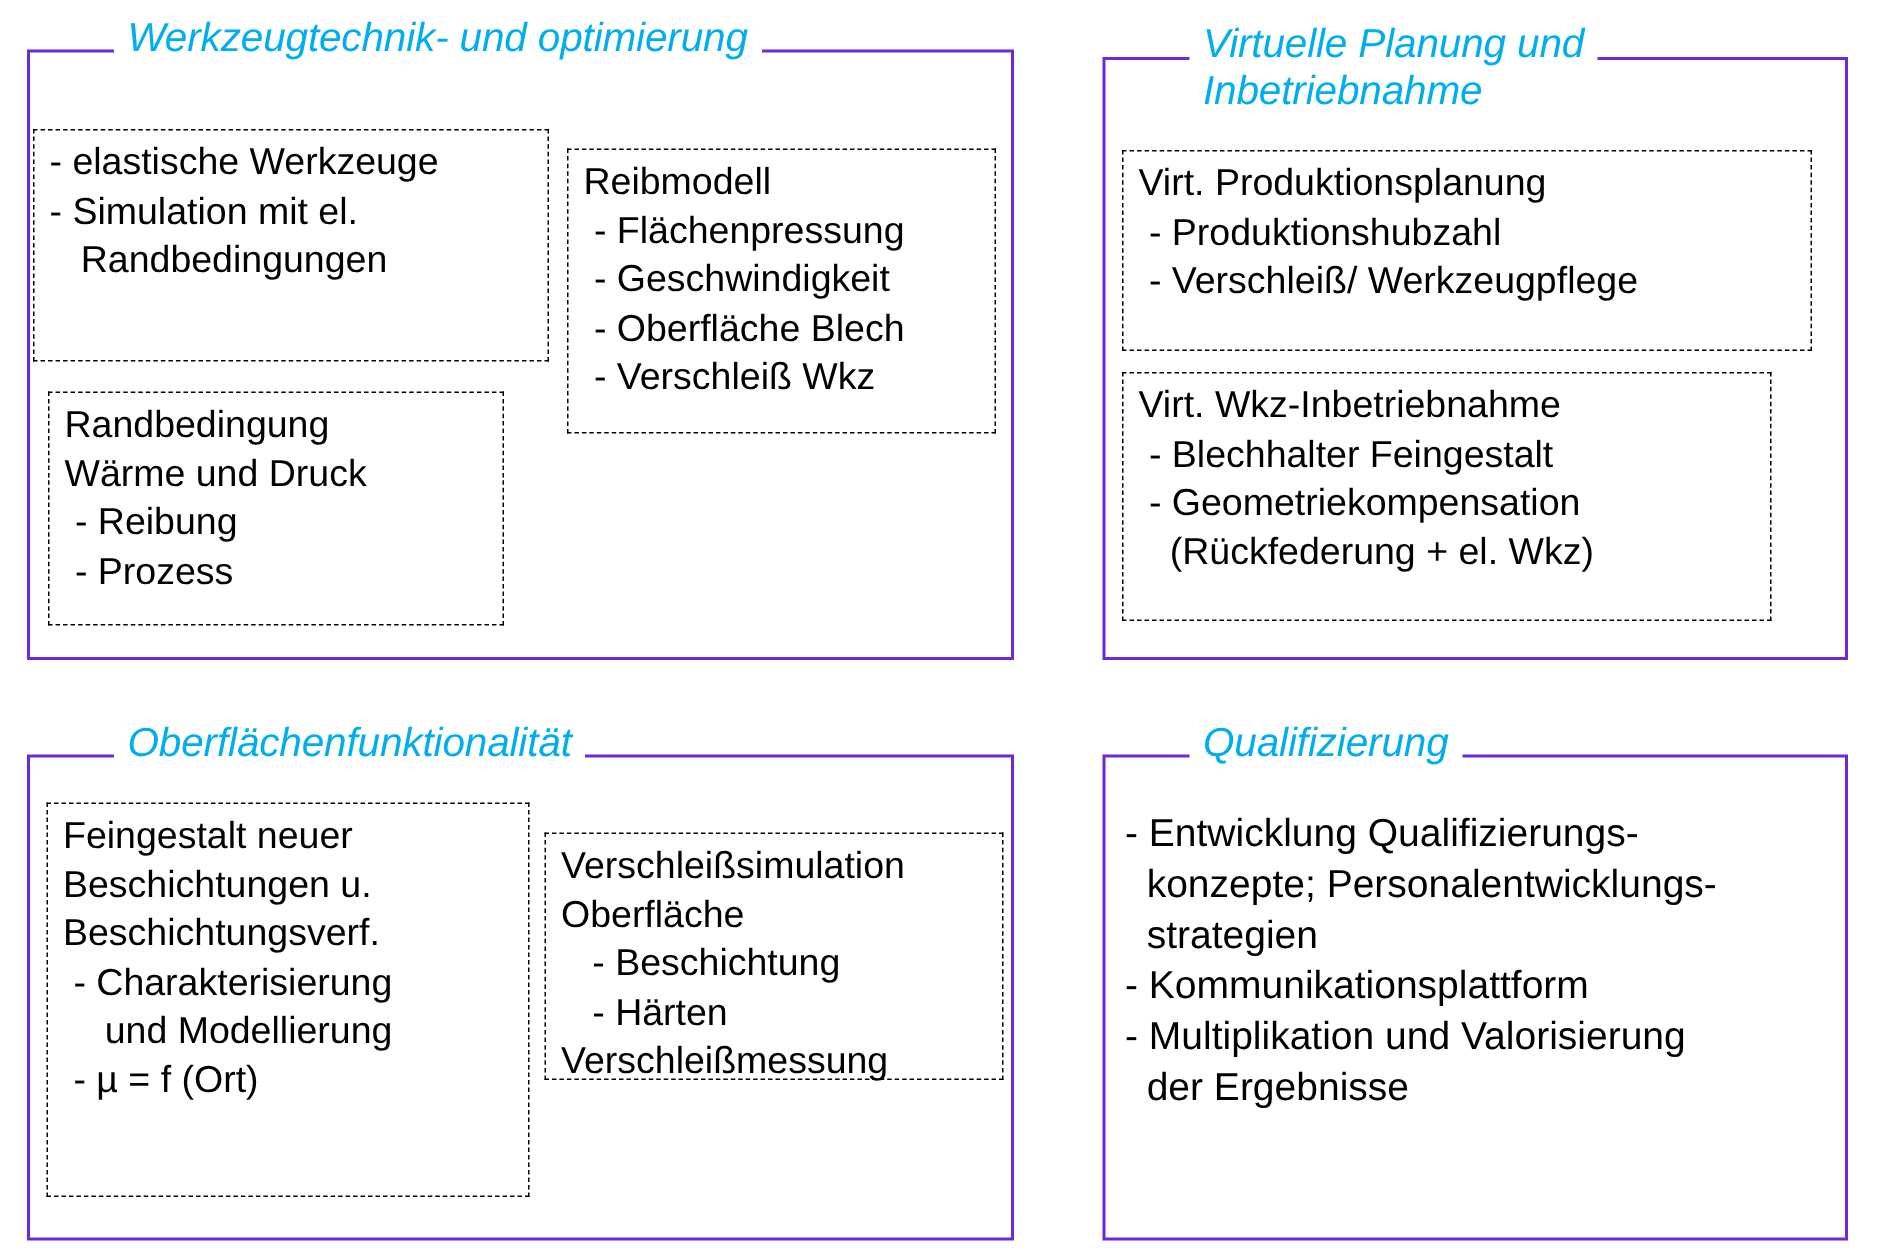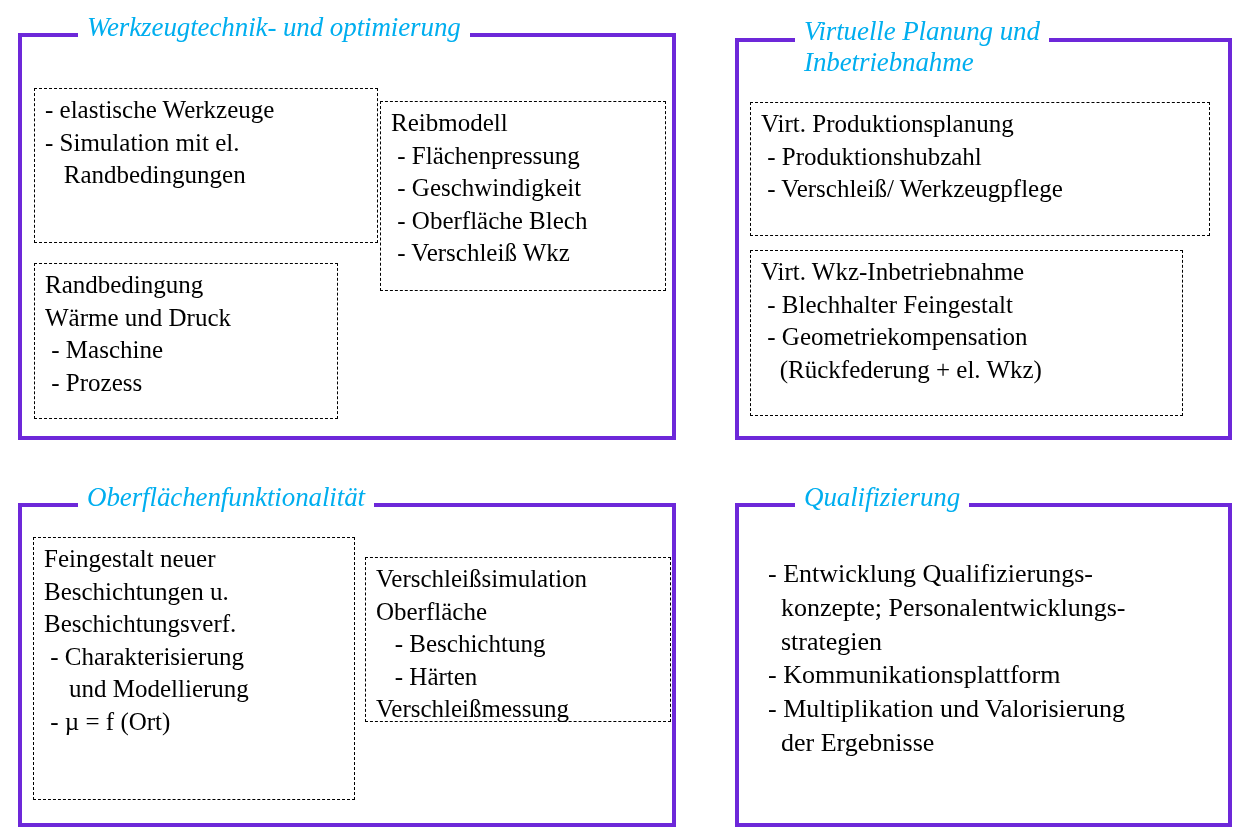--- a/index.html
+++ b/index.html
@@ -20,23 +20,22 @@
   #canvas {
     position: relative;
     width: 1256px;
     height: 835px;
   }
 
   
   .panel {
     position: absolute;
     box-sizing: border-box;
-    border: 4px solid #6d28d9;
+    border: 2px solid #6d28d9;
     background: transparent;
-    font-family: Liberation Serif, serif;
   }
   .panel-title {
     position: absolute;
     top: -0.92em;
     left: 56px;
     padding: 0 9px;
     background: #ffffff;
     color: #00AEEF;
     font-style: italic;
     font-weight: normal;
@@ -68,37 +67,37 @@
     white-space: pre;
     color: #000000;
   }
 
   
   .plain-list {
     position: absolute;
     box-sizing: border-box;
   }
   .plain-list ul {
-    margin: 16px;
+    margin: 0;
     padding: 0;
     list-style: none;
   }
   .plain-list li {
     font-size: 26px;
     line-height: 1.30;
     white-space: pre;
   }
 
   
   #panel-werkzeugtechnik { left: 18px;  top: 33px;  width: 658px; height: 407px; }
   #panel-virtuelle       { left: 735px; top: 38px;  width: 497px; height: 402px; }
   #panel-oberflaeche     { left: 18px;  top: 503px; width: 658px; height: 324px; }
   #panel-qualifizierung  { left: 735px; top: 503px; width: 497px; height: 324px; }
 
-  #card-elastische   { left: 12px;  top: 51px;  width: 344px; height: 155px; }
+  #card-elastische   { left: 2px;  top: 51px;  width: 344px; height: 155px; }
   #card-reibmodell   { left: 358px; top: 51px;  width: 286px; height: 190px; margin-top: 13px; }
   #card-randbedingung{ left: 12px;  top: 226px; width: 304px; height: 156px; }
 
   #card-produktionsplanung { left: 11px; top: 60px;  width: 460px; height: 134px; }
   #card-wkz-inbetriebnahme { left: 11px; top: 208px; width: 433px; height: 166px; }
 
   #card-beschichtungen { left: 11px; top: 30px; width: 322px; height: 263px; }
   #card-verschleiss    { left: 343px; top: 30px; width: 306px; height: 165px; margin-top: 20px; }
 
   #list-qualifizierung { left: 13px; top: 34px; width: 470px; }
@@ -126,21 +125,21 @@
         <li> - Geschwindigkeit</li>
         <li> - Oberfläche Blech</li>
         <li> - Verschleiß Wkz</li>
       </ul>
     </div>
 
     <div class="card" id="card-randbedingung">
       <ul>
         <li>Randbedingung</li>
         <li>Wärme und Druck</li>
-        <li> - Maschine</li>
+        <li> - Reibung</li>
         <li> - Prozess</li>
       </ul>
     </div>
   </div>
 
   <div class="panel" id="panel-virtuelle">
     <div class="panel-title two-line">Virtuelle Planung und
 Inbetriebnahme</div>
 
     <div class="card" id="card-produktionsplanung">

